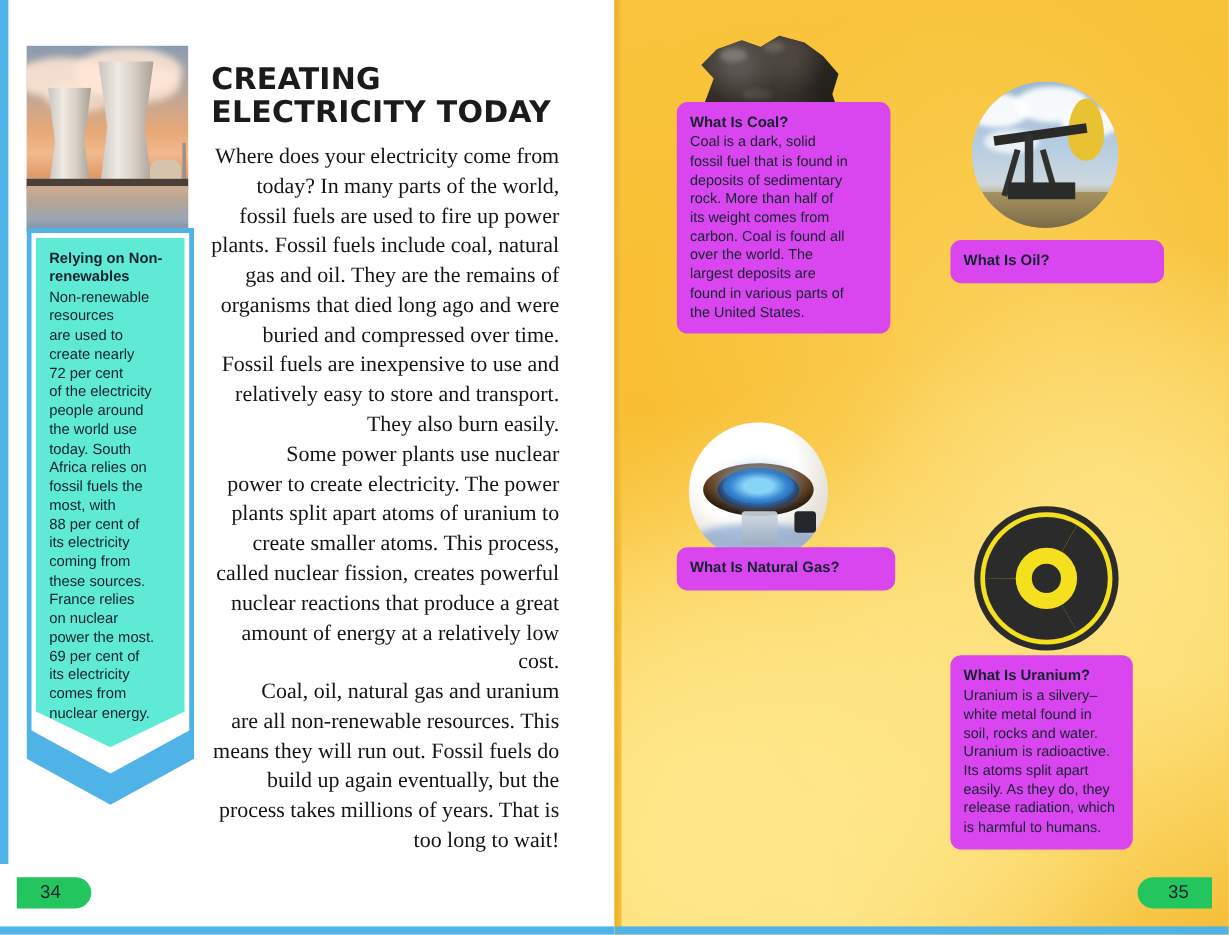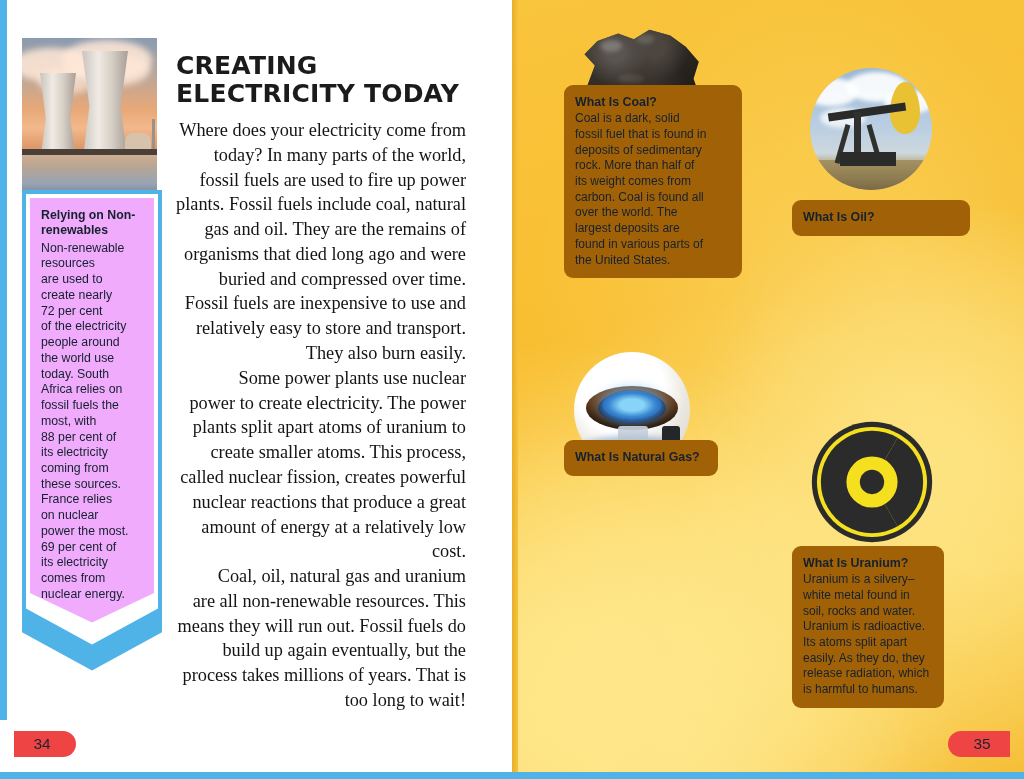--- a/index.html
+++ b/index.html
@@ -61,21 +61,21 @@
     clip-path:polygon(0 0,100% 0,100% 92%,50% 100%,0 92%);
     padding-bottom:26px;
   }
   .ribbon-white{
     background:#ffffff;
     padding:4px 4px 0 4px;
     clip-path:polygon(0 0,100% 0,100% 92%,50% 100%,0 92%);
     padding-bottom:22px;
   }
   .ribbon-inner{
-    background:#f0abfc;
+    background:#5eead4;
     padding:10px 11px 4px 11px;
     clip-path:polygon(0 0,100% 0,100% 93%,50% 100%,0 93%);
     padding-bottom:20px;
   }
   .ribbon h3{
     margin:0 0 2px 0;font-size:12.3px;line-height:1.25;font-weight:bold;color:#15212e;
   }
   .ribbon p{
     margin:0;font-size:12.3px;line-height:1.28;color:#15212e;white-space:pre-line;
   }
@@ -94,21 +94,21 @@
   .article p{
     margin:0;
     font-family:"Liberation Serif", serif;
     font-size:18.3px;line-height:1.355;color:#141414;text-align:right;
   }
   .article p + p{text-indent:22px;}
 
   
   .pagenum{
     position:absolute;bottom:22px;
-    background:#ef4444;color:#1b2430;
+    background:#22c55e;color:#1b2430;
     font-size:15.5px;line-height:26px;height:26px;
     border-radius:13px;
     display:flex;align-items:center;justify-content:center;
   }
   .pagenum-left{left:14px;width:56px;border-radius:0 13px 13px 0;padding-right:6px;}
   .pagenum-right{right:14px;width:56px;border-radius:13px 0 0 13px;padding-left:6px;}
 
   
   .page-right{
     position:relative;width:512px;height:779px;overflow:hidden;
@@ -125,29 +125,29 @@
       radial-gradient(circle at 62% 36%, rgba(255,228,130,.35) 0 10%, transparent 50%),
       radial-gradient(circle at 5% 40%, rgba(250,190,48,.45) 0 12%, transparent 55%),
       linear-gradient(160deg,#F9C63E 0%, #F7BE33 45%, #F8C73F 75%, #F5B92E 100%);
   }
   .page-right .accent-bottom{
     position:absolute;left:0;bottom:0;width:512px;height:7px;background:#4FB3E8;
   }
   .gutter{position:absolute;left:0;top:0;width:6px;height:779px;background:linear-gradient(90deg,#e7ae2c,#f7c23a);}
 
   .card{
-    position:absolute;background:#a16207;border-radius:9px;
+    position:absolute;background:#d946ef;border-radius:9px;
     padding:9px 11px 10px 11px;box-sizing:border-box;
   }
   .card h4{margin:0 0 1px 0;font-size:12.4px;line-height:1.3;font-weight:bold;color:#15212e;}
   .card p{margin:0;font-size:12px;line-height:1.31;color:#15212e;white-space:pre-line;}
 
   .card-coal{left:52px;top:85px;width:178px;}
   .card-oil{left:280px;top:200px;width:178px;}
-  .card-gas{left:52px;top:440px;width:154px;}
+  .card-gas{left:52px;top:456px;width:182px;}
   .card-uranium{left:280px;top:546px;width:152px;}
 
   
   .coal{
     position:absolute;left:62px;top:26px;width:130px;height:94px;
     background:
       radial-gradient(circle at 32% 28%, #5a5550 0 8%, transparent 30%),
       radial-gradient(circle at 62% 22%, #4c463f 0 9%, transparent 32%),
       radial-gradient(circle at 48% 62%, #38322c 0 18%, transparent 55%),
       linear-gradient(150deg,#4a433c 0%, #2c2722 48%, #191613 100%);

